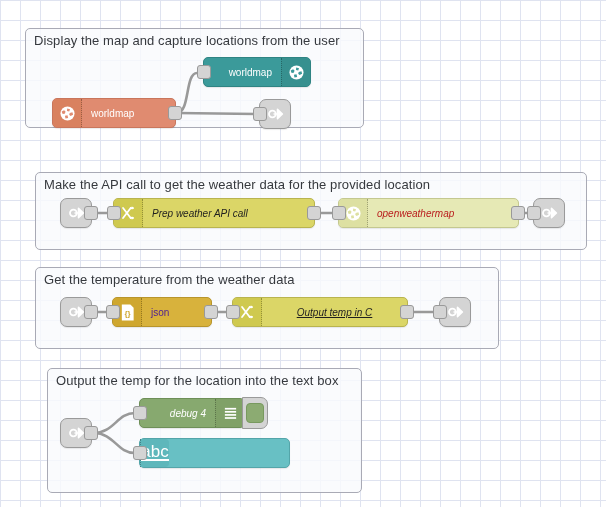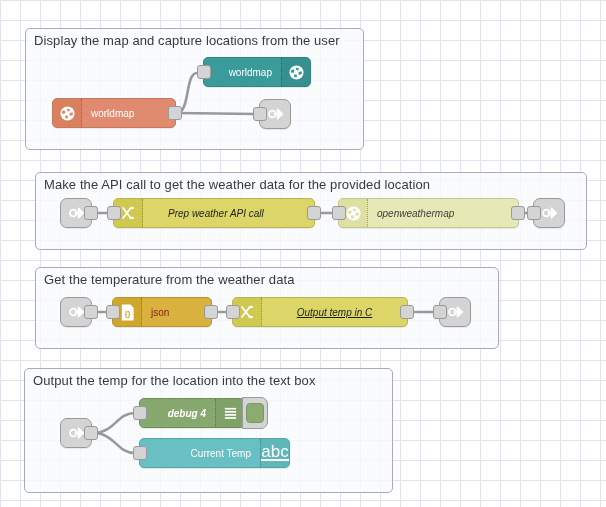--- a/index.html
+++ b/index.html
@@ -157,33 +157,33 @@
     padding-bottom: 1px;
     font-family: "Liberation Sans", sans-serif;
   }
   svg.glyph { display:block; }
 </style>
 </head>
 <body>
 
 <div id="canvas">
 
-  <div class="group" style="left:25px; top:28px; width:339px; height:122px;">
+  <div class="group" style="left:25px; top:28px; width:339px; height:100px;">
     <div class="group-label">Display the map and capture locations from the user</div>
   </div>
 
   <div class="group" style="left:35px; top:172px; width:552px; height:78px;">
     <div class="group-label">Make the API call to get the weather data for the provided location</div>
   </div>
 
   <div class="group" style="left:35px; top:267px; width:464px; height:82px;">
     <div class="group-label">Get the temperature from the weather data</div>
   </div>
 
-  <div class="group" style="left:24px; top:368px; width:369px; height:125px;">
+  <div class="group" style="left:47px; top:368px; width:315px; height:125px;">
     <div class="group-label">Output the temp for the location into the text box</div>
   </div>
 
   <svg class="wires">
     <path class="wire" d="M 177,113 C 190,113 185,73 197,73"></path>
     <path class="wire" d="M 177,113 L 258,114"></path>
     <path class="wire" d="M 93,213 L 109,213"></path>
     <path class="wire" d="M 317,213 L 334,213"></path>
     <path class="wire" d="M 521,213 L 533,213"></path>
     <path class="wire" d="M 93,312 L 108,312"></path>
@@ -226,21 +226,21 @@
   </div>
 
   <div class="linknode" style="left:60px; top:198px;">
     <svg class="glyph" width="20" height="20" viewBox="0 0 20 20">
       <path d="M4 10 a3.4 3.4 0 0 1 3.4 -3.4 a3.4 3.4 0 0 1 3.4 3.4 a3.4 3.4 0 0 1 -3.4 3.4 a3.4 3.4 0 0 1 -3.4 -3.4 z" fill="none" stroke="#ffffff" stroke-width="1.8"></path>
       <path d="M8.5 10 L17 10 M12.5 5.4 L17.4 10 L12.5 14.6 Z" fill="#ffffff" stroke="#ffffff" stroke-width="1.6" stroke-linejoin="round"></path>
     </svg>
     <span class="port out"></span>
   </div>
 
-  <div class="node" style="left:113px; top:198px; width:202px; background:#dbd667; border-color:#b9b44f;gap:16px;">
+  <div class="node" style="left:113px; top:198px; width:202px; background:#dbd667; border-color:#b9b44f;">
     <span class="port in"></span>
     <span class="icon-box" style="background:#cfc94f;">
       <svg class="glyph" width="18" height="18" viewBox="0 0 20 20">
         <path d="M4.5 4.5 L13 15.5 M13 4.5 L4.5 15.5" stroke="#ffffff" stroke-width="2" fill="none" stroke-linecap="round"></path>
         <path d="M13 4.5 L15.6 4.5 M13 15.5 L15.6 15.5" stroke="#ffffff" stroke-width="2" fill="none" stroke-linecap="round"></path>
         <path d="M14.2 2.6 L16.4 4.5 L14.2 6.4 Z M14.2 13.6 L16.4 15.5 L14.2 17.4 Z" fill="#ffffff"></path>
       </svg>
     </span>
     <span class="label left italic" style="color:#1f1f1f;">Prep weather API call</span>
     <span class="port out"></span>
@@ -248,21 +248,21 @@
 
   <div class="node" style="left:338px; top:198px; width:181px; background:#e6e9b5; border-color:#c4c890;">
     <span class="port in"></span>
     <span class="icon-box" style="background:#dde0a2;">
       <svg class="glyph" width="17" height="17" viewBox="0 0 20 20">
         <circle cx="10" cy="10" r="8.3" fill="#ffffff"></circle>
         <path d="M3.2 7.5 L6 6.2 L7.8 8 L6.4 10.6 L4 10.2 Z M9.6 4 L13 5 L12 7.6 L9.4 7 Z
                  M12.6 9.4 L15.8 8.6 L16.6 11.6 L13.6 12.8 L12 11.4 Z M7 12.6 L10 12.2 L10.8 15.4 L7.6 15.8 Z" fill="#dde0a2"></path>
       </svg>
     </span>
-    <span class="label left italic" style="color:#404040;">openweathermap</span>
+    <span class="label left italic" style="color:#b91c1c;">openweathermap</span>
     <span class="port out"></span>
   </div>
 
   <div class="linknode" style="left:533px; top:198px;">
     <span class="port in"></span>
     <svg class="glyph" width="20" height="20" viewBox="0 0 20 20">
       <path d="M4 10 a3.4 3.4 0 0 1 3.4 -3.4 a3.4 3.4 0 0 1 3.4 3.4 a3.4 3.4 0 0 1 -3.4 3.4 a3.4 3.4 0 0 1 -3.4 -3.4 z" fill="none" stroke="#ffffff" stroke-width="1.8"></path>
       <path d="M8.5 10 L17 10 M12.5 5.4 L17.4 10 L12.5 14.6 Z" fill="#ffffff" stroke="#ffffff" stroke-width="1.6" stroke-linejoin="round"></path>
     </svg>
   </div>
@@ -276,21 +276,21 @@
   </div>
 
   <div class="node" style="left:112px; top:297px; width:100px; background:#d8b23c; border-color:#b8952c;">
     <span class="port in"></span>
     <span class="icon-box" style="background:#cfa72f;">
       <svg class="glyph" width="17" height="19" viewBox="0 0 18 20">
         <path d="M3 1.5 L12 1.5 L15.5 5 L15.5 18.5 L3 18.5 Z" fill="#ffffff"></path>
         <text x="9" y="13.4" font-family="Liberation Sans, sans-serif" font-size="8.5" font-weight="bold" fill="#cfa72f" text-anchor="middle">{}</text>
       </svg>
     </span>
-    <span class="label left" style="color:#7f1d1d;">json</span>
+    <span class="label left" style="color:#4c1d95;">json</span>
     <span class="port out"></span>
   </div>
 
   <div class="node" style="left:232px; top:297px; width:176px; background:#dbd667; border-color:#b9b44f;">
     <span class="port in"></span>
     <span class="icon-box" style="background:#cfc94f;">
       <svg class="glyph" width="18" height="18" viewBox="0 0 20 20">
         <path d="M4.5 4.5 L13 15.5 M13 4.5 L4.5 15.5" stroke="#ffffff" stroke-width="2" fill="none" stroke-linecap="round"></path>
         <path d="M13 4.5 L15.6 4.5 M13 15.5 L15.6 15.5" stroke="#ffffff" stroke-width="2" fill="none" stroke-linecap="round"></path>
         <path d="M14.2 2.6 L16.4 4.5 L14.2 6.4 Z M14.2 13.6 L16.4 15.5 L14.2 17.4 Z" fill="#ffffff"></path>
@@ -309,37 +309,36 @@
   </div>
 
   <div class="linknode" style="left:60px; top:418px;">
     <svg class="glyph" width="20" height="20" viewBox="0 0 20 20">
       <path d="M4 10 a3.4 3.4 0 0 1 3.4 -3.4 a3.4 3.4 0 0 1 3.4 3.4 a3.4 3.4 0 0 1 -3.4 3.4 a3.4 3.4 0 0 1 -3.4 -3.4 z" fill="none" stroke="#ffffff" stroke-width="1.8"></path>
       <path d="M8.5 10 L17 10 M12.5 5.4 L17.4 10 L12.5 14.6 Z" fill="#ffffff" stroke="#ffffff" stroke-width="1.6" stroke-linejoin="round"></path>
     </svg>
     <span class="port out"></span>
   </div>
 
-  <div class="node" style="left:139px; top:398px; width:106px; background:#87a96f; border-color:#6e8f58;font-weight:bold;">
+  <div class="node" style="left:139px; top:398px; width:106px; background:#87a96f; border-color:#6e8f58;">
     <span class="port in"></span>
     <span class="label right italic" style="color:#ffffff;">debug 4</span>
     <span class="icon-box right" style="background:#80a167;">
       <svg class="glyph" width="15" height="15" viewBox="0 0 16 16">
         <rect x="2" y="2" width="12" height="1.8" fill="#ffffff"></rect>
         <rect x="2" y="5.3" width="12" height="1.8" fill="#ffffff"></rect>
         <rect x="2" y="8.6" width="12" height="1.8" fill="#ffffff"></rect>
         <rect x="2" y="11.9" width="12" height="1.8" fill="#ffffff"></rect>
       </svg>
     </span>
     <span class="debug-btn">
       <span class="sq"></span>
     </span>
   </div>
 
   <div class="node" style="left:139px; top:438px; width:151px; background:#68c0c4; border-color:#54a5a9;">
     <span class="port in"></span>
-    <span class="label right" style="color:#ffffff;">Current Temp</span>
     <span class="icon-box right" style="background:#5eb7bb;">
       <span class="abc-icon">abc</span>
     </span>
   </div>
 
 </div>
 
 </body></html>

